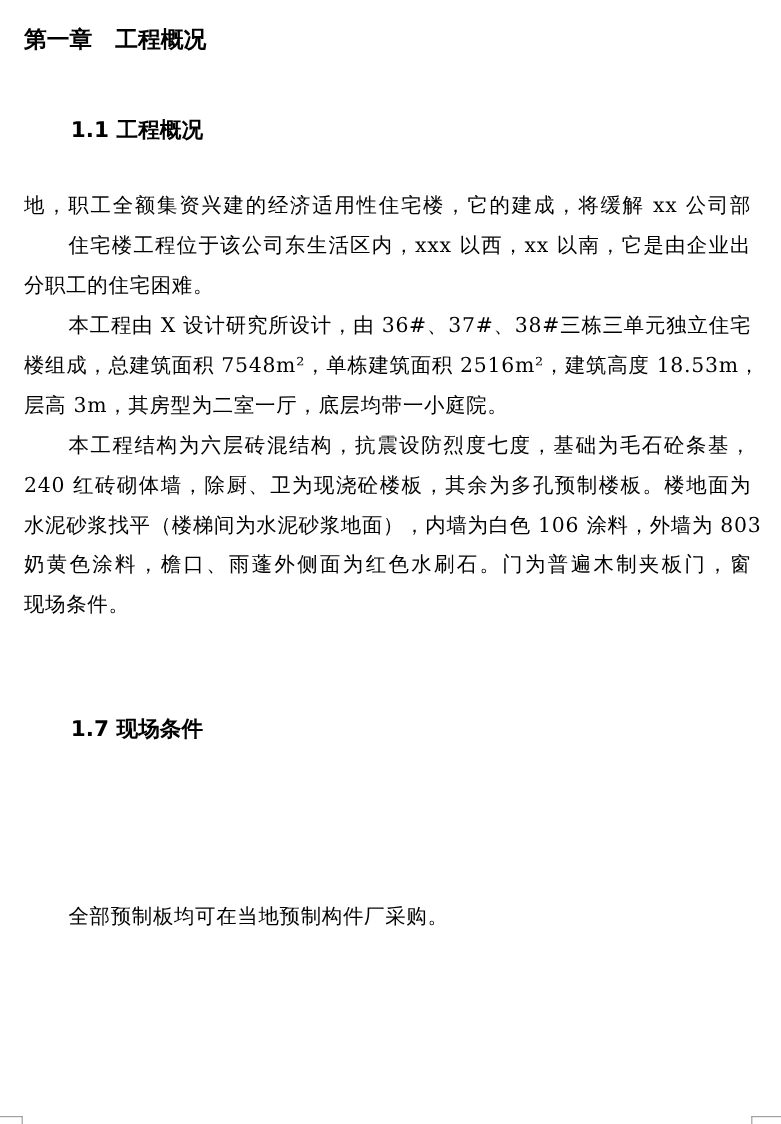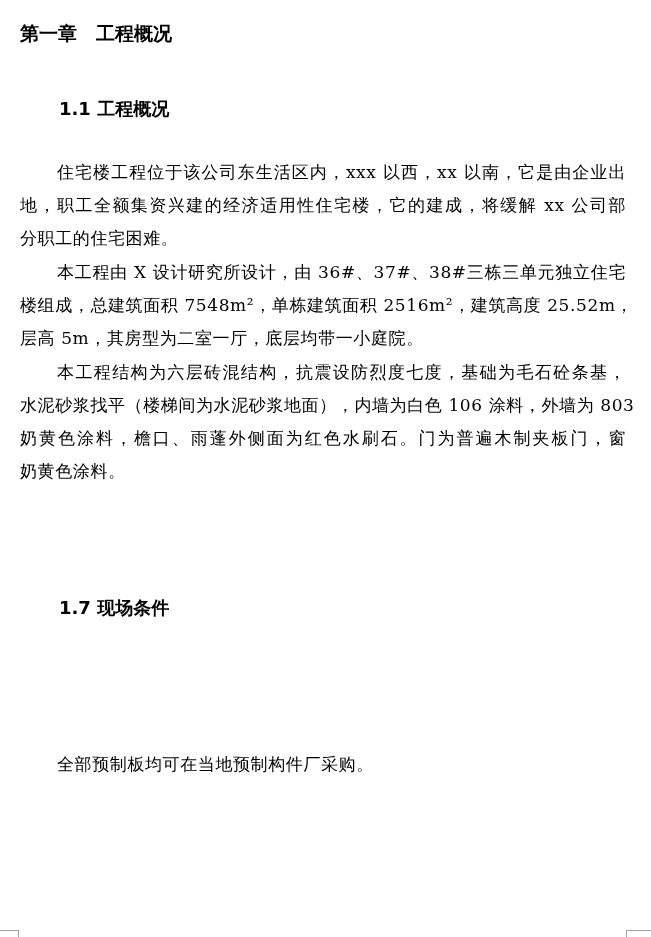--- a/index.html
+++ b/index.html
@@ -89,36 +89,37 @@
 </head>
 <body>
 
 <div class="page">
 
   <div class="chapter-title">第一章　工程概况</div>
 
   <div class="section-title" style="top:96px;">1.1 工程概况</div>
 
   <div class="para" style="top:156px;">
+    <span class="line">地，职工全额集资兴建的经济适用性住宅楼，它的建成，将缓解 xx 公司部</span>
     <span class="line first">住宅楼工程位于该公司东生活区内，xxx 以西，xx 以南，它是由企业出</span>
-    <span class="line">地，职工全额集资兴建的经济适用性住宅楼，它的建成，将缓解 xx 公司部</span>
     <span class="line last">分职工的住宅困难。</span>
   </div>
 
   <div class="para" style="top:256px;">
     <span class="line first">本工程由 X 设计研究所设计，由 36#、37#、38#三栋三单元独立住宅</span>
-    <span class="line">楼组成，总建筑面积 7548m²，单栋建筑面积 2516m²，建筑高度 25.52m，</span>
-    <span class="line last">层高 5m，其房型为二室一厅，底层均带一小庭院。</span>
+    <span class="line">楼组成，总建筑面积 7548m²，单栋建筑面积 2516m²，建筑高度 18.53m，</span>
+    <span class="line last">层高 3m，其房型为二室一厅，底层均带一小庭院。</span>
   </div>
 
   <div class="para" style="top:356px;">
     <span class="line first">本工程结构为六层砖混结构，抗震设防烈度七度，基础为毛石砼条基，</span>
+    <span class="line">240 红砖砌体墙，除厨、卫为现浇砼楼板，其余为多孔预制楼板。楼地面为</span>
     <span class="line">水泥砂浆找平（楼梯间为水泥砂浆地面），内墙为白色 106 涂料，外墙为 803</span>
     <span class="line">奶黄色涂料，檐口、雨蓬外侧面为红色水刷石。门为普遍木制夹板门，窗</span>
-    <span class="line last">奶黄色涂料。</span>
+    <span class="line last">现场条件。</span>
   </div>
 
   <div class="section-title" style="top:595px;">1.7 现场条件</div>
 
   <div class="para" style="top:652px;">
   </div>
 
   <div class="para" style="top:720px;margin-top:28px;">
     <span class="line first last">全部预制板均可在当地预制构件厂采购。</span>
   </div>

